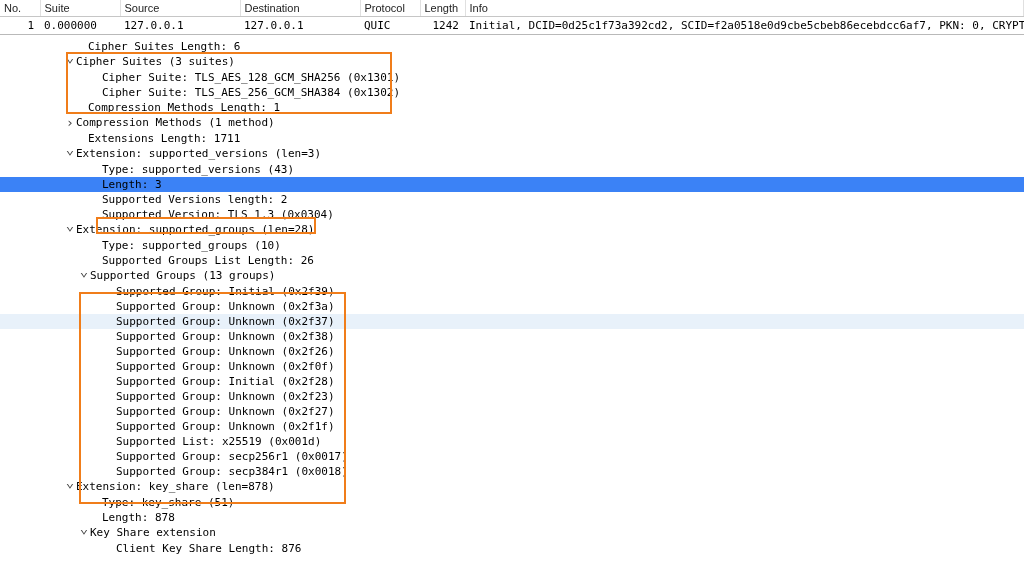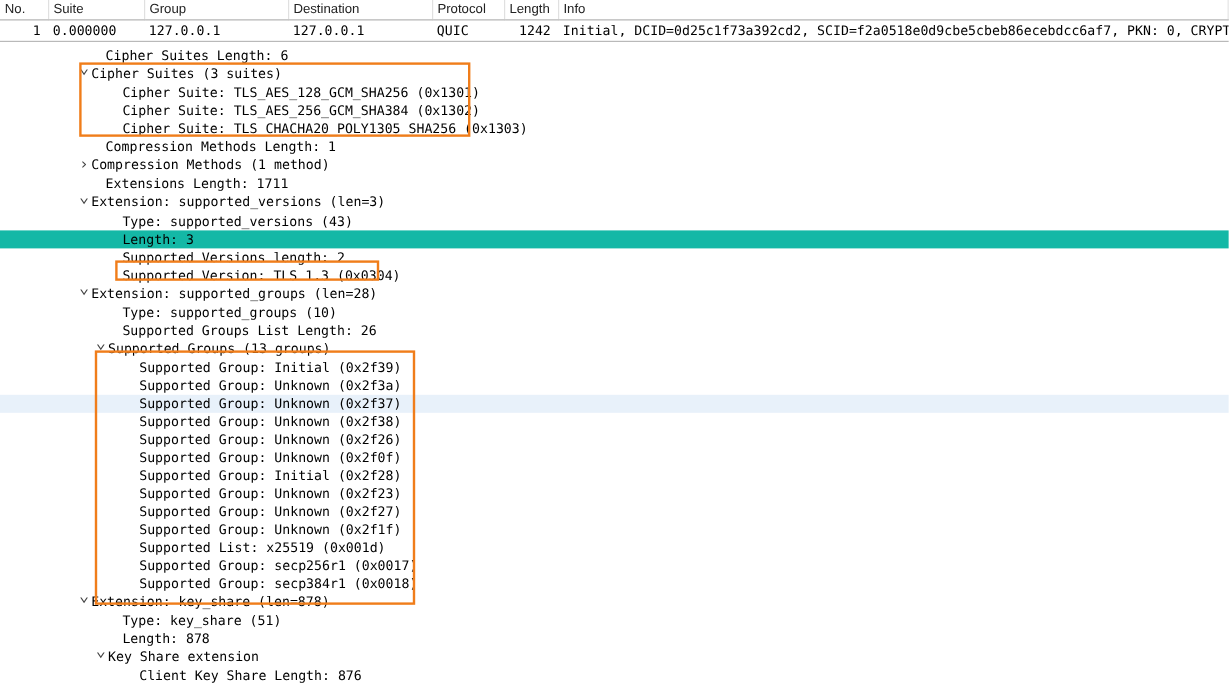--- a/index.html
+++ b/index.html
@@ -14,21 +14,21 @@
   .col-proto{width:60px}
   .col-len{width:45px;text-align:right}
   .col-info{width:auto}
   .tree{padding:4px 0 0 0;line-height:15px}
   .tree-line{white-space:pre;padding:0 0 0 0}
   .indent{display:inline-block}
   .arrow{display:inline-block;width:12px;text-align:center;color:#444;font-size:10px;vertical-align:middle}
   .arrow.empty::before{content:""}
   .arrow.down::before{content:"\2304";font-size:14px;position:relative;top:-4px}
   .arrow.right::before{content:"\203A";font-size:13px;position:relative;top:0}
-  .hl-row{background:#14b8a6}
+  .hl-row{background:#3b82f6}
   .hl-row2{background:#e8f1fa}
   .box-orange{position:absolute;border:2px solid #f07d1a;pointer-events:none;box-sizing:border-box}
   .tree-wrap{position:relative}
   .divider{height:1px;background:#b9b9b9;width:1024px}
   
   th{color:#222}
 </style>
 </head>
 <body>
 
@@ -39,21 +39,21 @@
       <col class="col-src">
       <col class="col-dst">
       <col class="col-proto">
       <col class="col-len">
       <col class="col-info">
   </colgroup>
   <thead>
     <tr>
       <th>No.</th>
       <th>Suite</th>
-      <th>Group</th>
+      <th>Source</th>
       <th>Destination</th>
       <th>Protocol</th>
       <th>Length</th>
       <th>Info</th>
     </tr>
   </thead>
   <tbody>
     <tr class="packet-row">
       <td style="text-align:right">1</td>
       <td>0.000000</td>
@@ -68,21 +68,20 @@
 <div class="divider"></div>
 
 <div class="tree-wrap">
 
 <div class="tree">
 
 <div class="tree-line"><span class="indent" style="width:76px"></span><span class="arrow empty"></span><span>Cipher Suites Length: 6</span></div>
 <div class="tree-line"><span class="indent" style="width:64px"></span><span class="arrow down"></span><span>Cipher Suites (3 suites)</span></div>
 <div class="tree-line"><span class="indent" style="width:90px"></span><span class="arrow empty"></span><span>Cipher Suite: TLS_AES_128_GCM_SHA256 (0x1301)</span></div>
 <div class="tree-line"><span class="indent" style="width:90px"></span><span class="arrow empty"></span><span>Cipher Suite: TLS_AES_256_GCM_SHA384 (0x1302)</span></div>
-<div class="tree-line"><span class="indent" style="width:90px"></span><span class="arrow empty"></span><span>Cipher Suite: TLS_CHACHA20_POLY1305_SHA256 (0x1303)</span></div>
 <div class="tree-line"><span class="indent" style="width:76px"></span><span class="arrow empty"></span><span>Compression Methods Length: 1</span></div>
 <div class="tree-line"><span class="indent" style="width:64px"></span><span class="arrow right"></span><span>Compression Methods (1 method)</span></div>
 <div class="tree-line"><span class="indent" style="width:76px"></span><span class="arrow empty"></span><span>Extensions Length: 1711</span></div>
 <div class="tree-line"><span class="indent" style="width:64px"></span><span class="arrow down"></span><span>Extension: supported_versions (len=3)</span></div>
 <div class="tree-line"><span class="indent" style="width:90px"></span><span class="arrow empty"></span><span>Type: supported_versions (43)</span></div>
 <div class="tree-line hl-row"><span class="indent" style="width:90px"></span><span class="arrow empty"></span><span>Length: 3</span></div>
 <div class="tree-line"><span class="indent" style="width:90px"></span><span class="arrow empty"></span><span>Supported Versions length: 2</span></div>
 <div class="tree-line"><span class="indent" style="width:90px"></span><span class="arrow empty"></span><span>Supported Version: TLS 1.3 (0x0304)</span></div>
 <div class="tree-line"><span class="indent" style="width:64px"></span><span class="arrow down"></span><span>Extension: supported_groups (len=28)</span></div>
 <div class="tree-line"><span class="indent" style="width:90px"></span><span class="arrow empty"></span><span>Type: supported_groups (10)</span></div>

